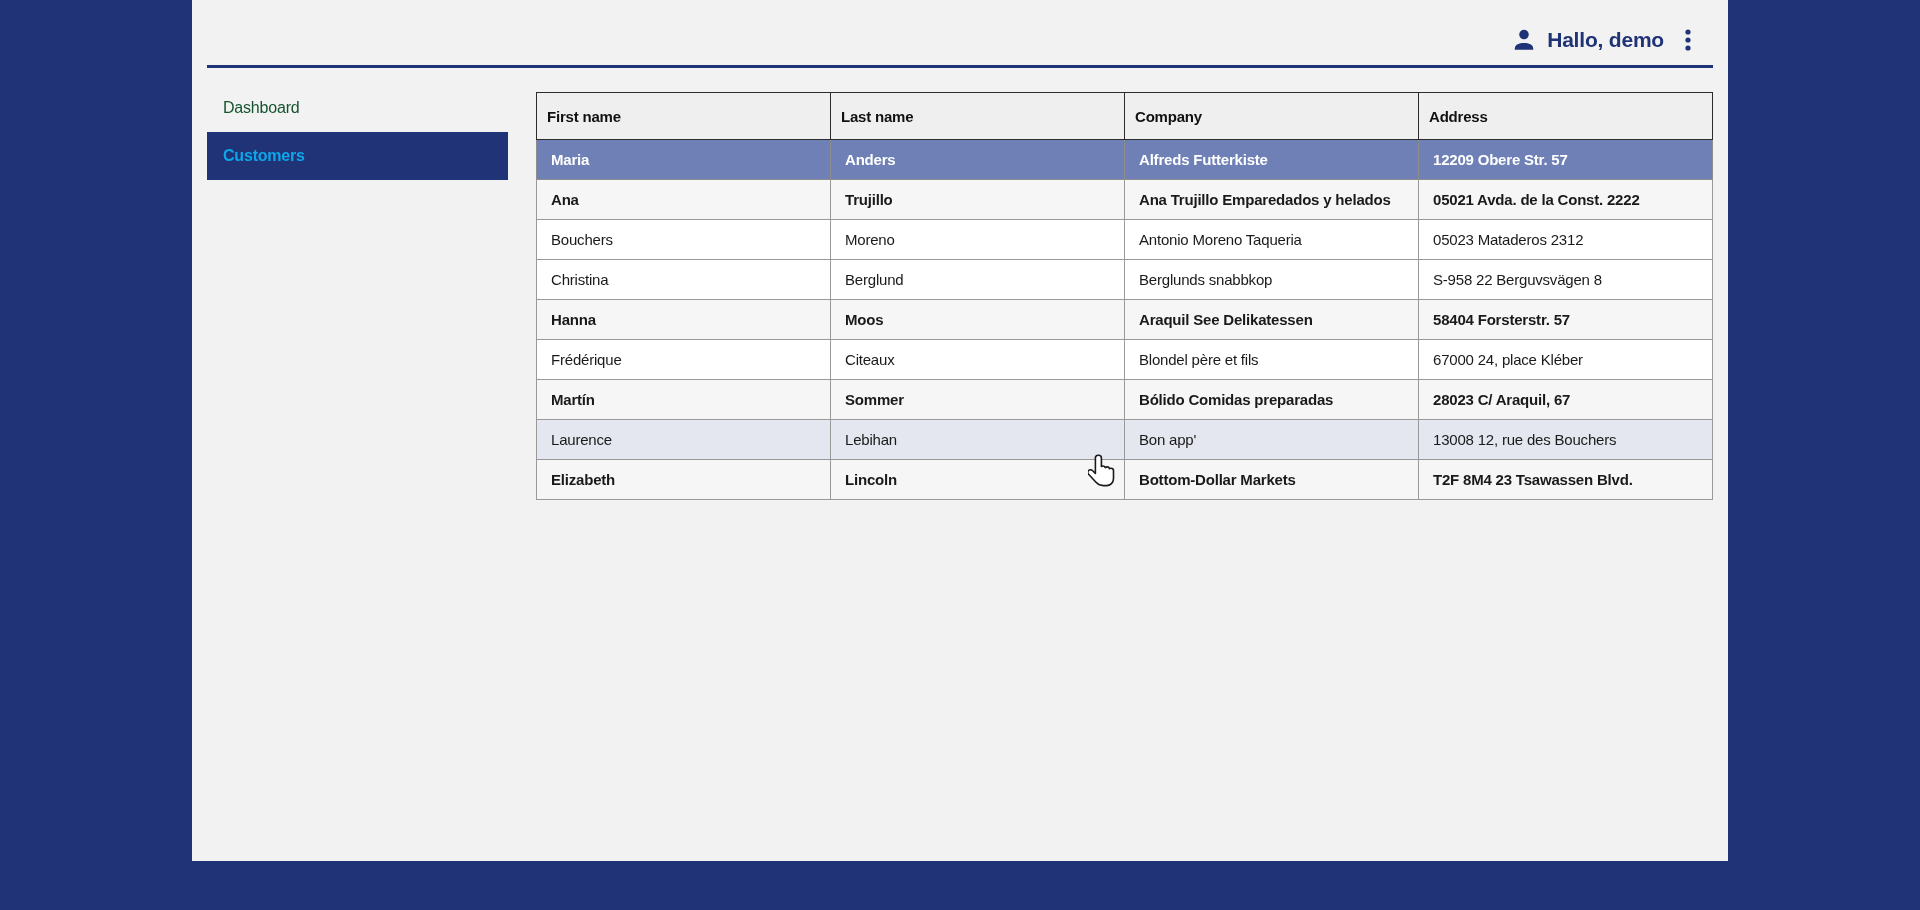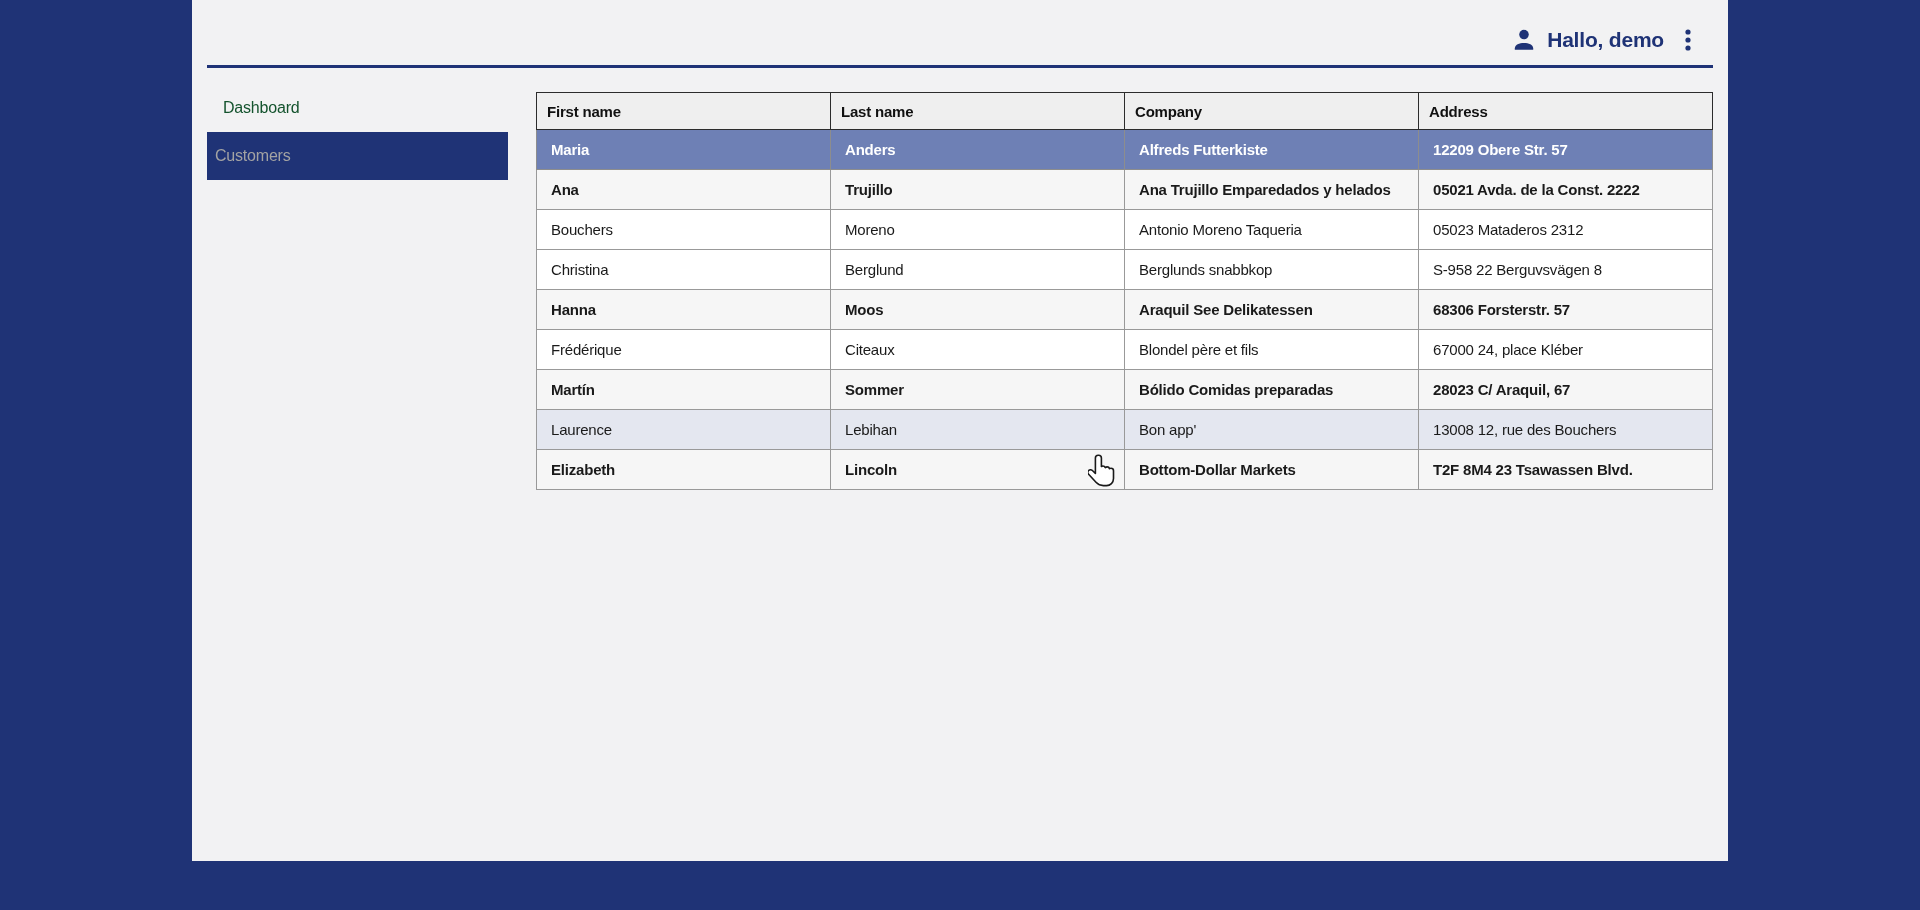--- a/index.html
+++ b/index.html
@@ -28,30 +28,30 @@
     letter-spacing:-0.2px;
   }
   .kebab { margin-left:10px; display:flex; align-items:center; cursor:pointer; }
   
   .sidebar { position:absolute; left:15px; top:84px; width:301px; }
   .side-item {
     height:48px; display:flex; align-items:center; padding-left:16px;
     font-size:16px; color:#14532d; cursor:pointer; letter-spacing:-0.2px;
   }
   .side-item.active {
-    background: var(--brand, #1f3376); color:#a3a3a3; font-weight:400;padding-left:8px;
+    background: var(--brand, #1f3376); color:#0ea5e9; font-weight:700;
   }
   
   table.grid {
     position:absolute; left:344px; top:92px; width:1177px;
     border-collapse:collapse; table-layout:fixed;
     font-size:15px; letter-spacing:-0.2px;
   }
   table.grid th {
-    height:37px; background:#efefef; border:1px solid #2c2c2c;
+    height:47px; background:#efefef; border:1px solid #2c2c2c;
     text-align:left; padding:0 10px; font-weight:700; color:#111;
     font-size:15px;
   }
   table.grid td {
     height:40px; border:1px solid #999; padding:0 14px;
     color:#1a1a1a; background:#ffffff; overflow:hidden; white-space:nowrap;
   }
   tr.state-stripe td { background:#f6f6f6;font-weight:bold; }
   tr.state-selected td {
     background: var(--selected, #6e80b5); color:#ffffff; font-weight:600;
@@ -131,21 +131,21 @@
         <tr class="state-plain">
           <td>Christina</td>
           <td>Berglund</td>
           <td>Berglunds snabbkop</td>
           <td>S-958 22 Berguvsvägen 8</td>
         </tr>
         <tr class="state-stripe">
           <td>Hanna</td>
           <td>Moos</td>
           <td>Araquil See Delikatessen</td>
-          <td>68306 Forsterstr. 57</td>
+          <td>58404 Forsterstr. 57</td>
         </tr>
         <tr class="state-plain">
           <td>Frédérique</td>
           <td>Citeaux</td>
           <td>Blondel père et fils</td>
           <td>67000 24, place Kléber</td>
         </tr>
         <tr class="state-stripe">
           <td>Martín</td>
           <td>Sommer</td>

